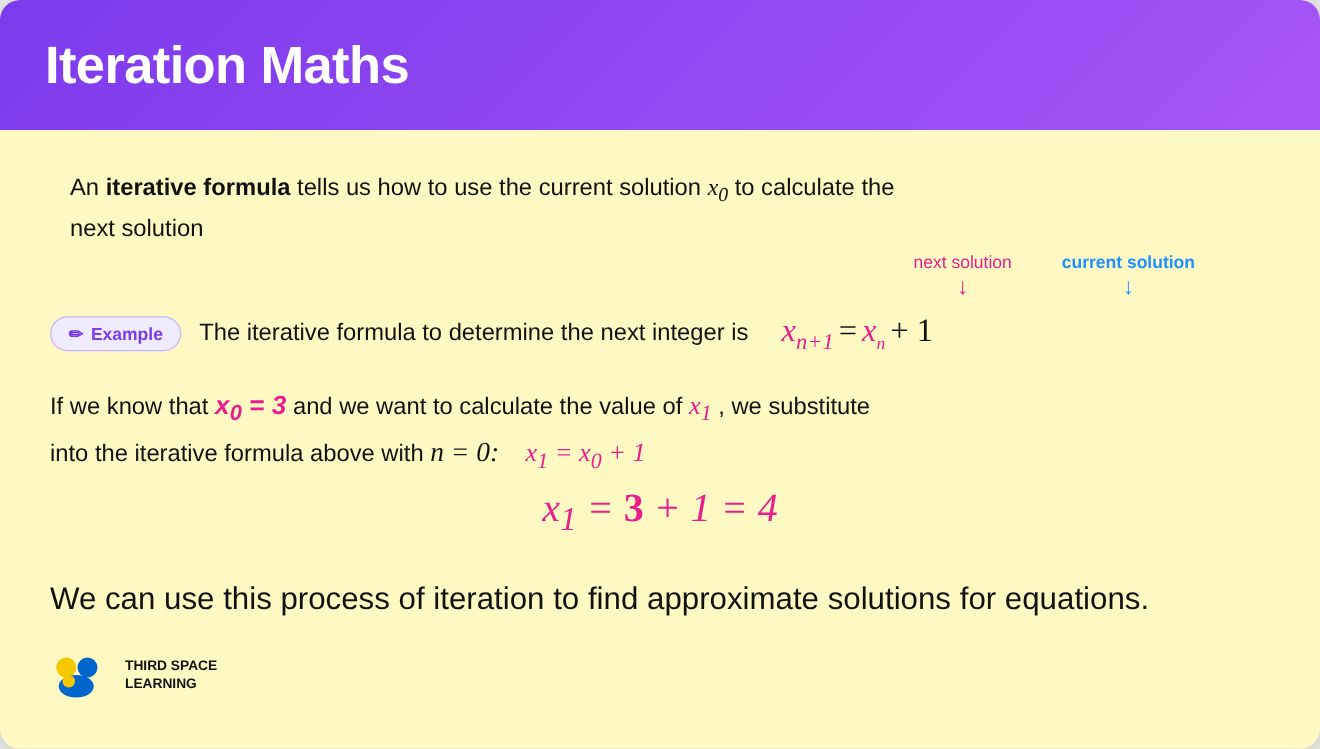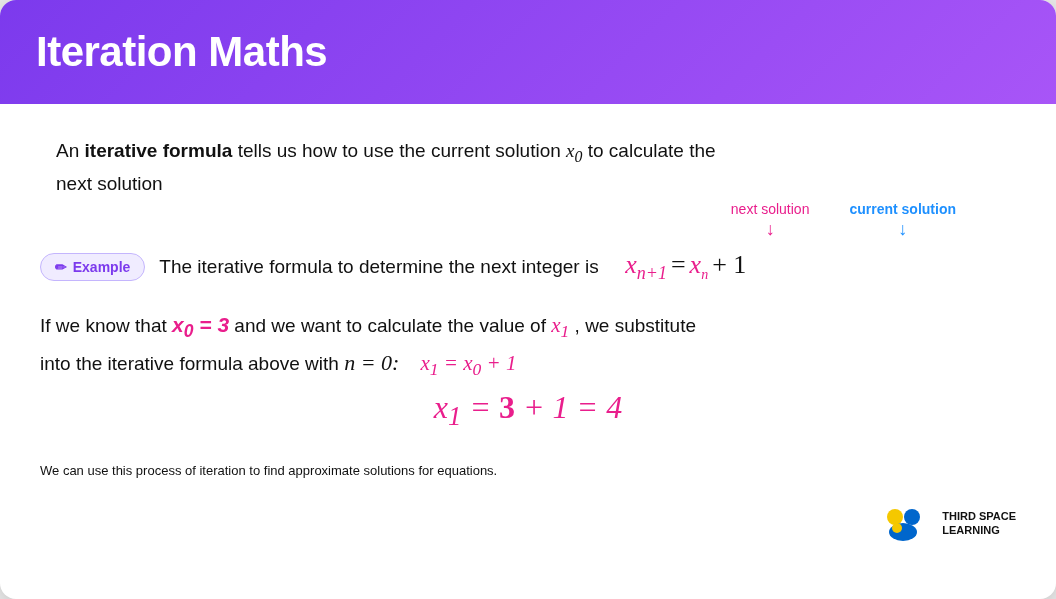--- a/index.html
+++ b/index.html
@@ -9,21 +9,21 @@
       display: flex;
       justify-content: center;
       align-items: center;
       min-height: 100vh;
       font-family: 'Georgia', serif;
     }
 
     .card {
       width: 1056px;
       min-height: 599px;
-      background: #ffffff;
+      background: #fef9c3;
       border-radius: 16px;
       overflow: hidden;
       box-shadow: 0 4px 20px rgba(0,0,0,0.15);
     }
 
     .header {
       background: linear-gradient(135deg, #7c3aed, #a855f7);
       padding: 28px 36px 28px 36px;
     }
 
@@ -107,30 +107,30 @@
     .centered-formula {
       text-align: center;
       font-size: 26px;
       font-family: 'Times New Roman', Times, serif;
       color: #e91e8c;
       margin-top: 6px;
       font-style: italic;
     }
 
     .bottom-text {
-      font-size: 13px;
+      font-size: 25px;
       line-height: 1.55;
       color: #111;
       font-family: Arial, sans-serif;
       margin-bottom: 16px;
     }
 
     .footer-row {
       display: flex;
-      justify-content: flex-end;
+      justify-content: flex-start;
       align-items: center;
       gap: 10px;
       margin-top: 23px;
     }
 
     .tsl-logo {
       display: flex;
       align-items: center;
       gap: 10px;
     }

